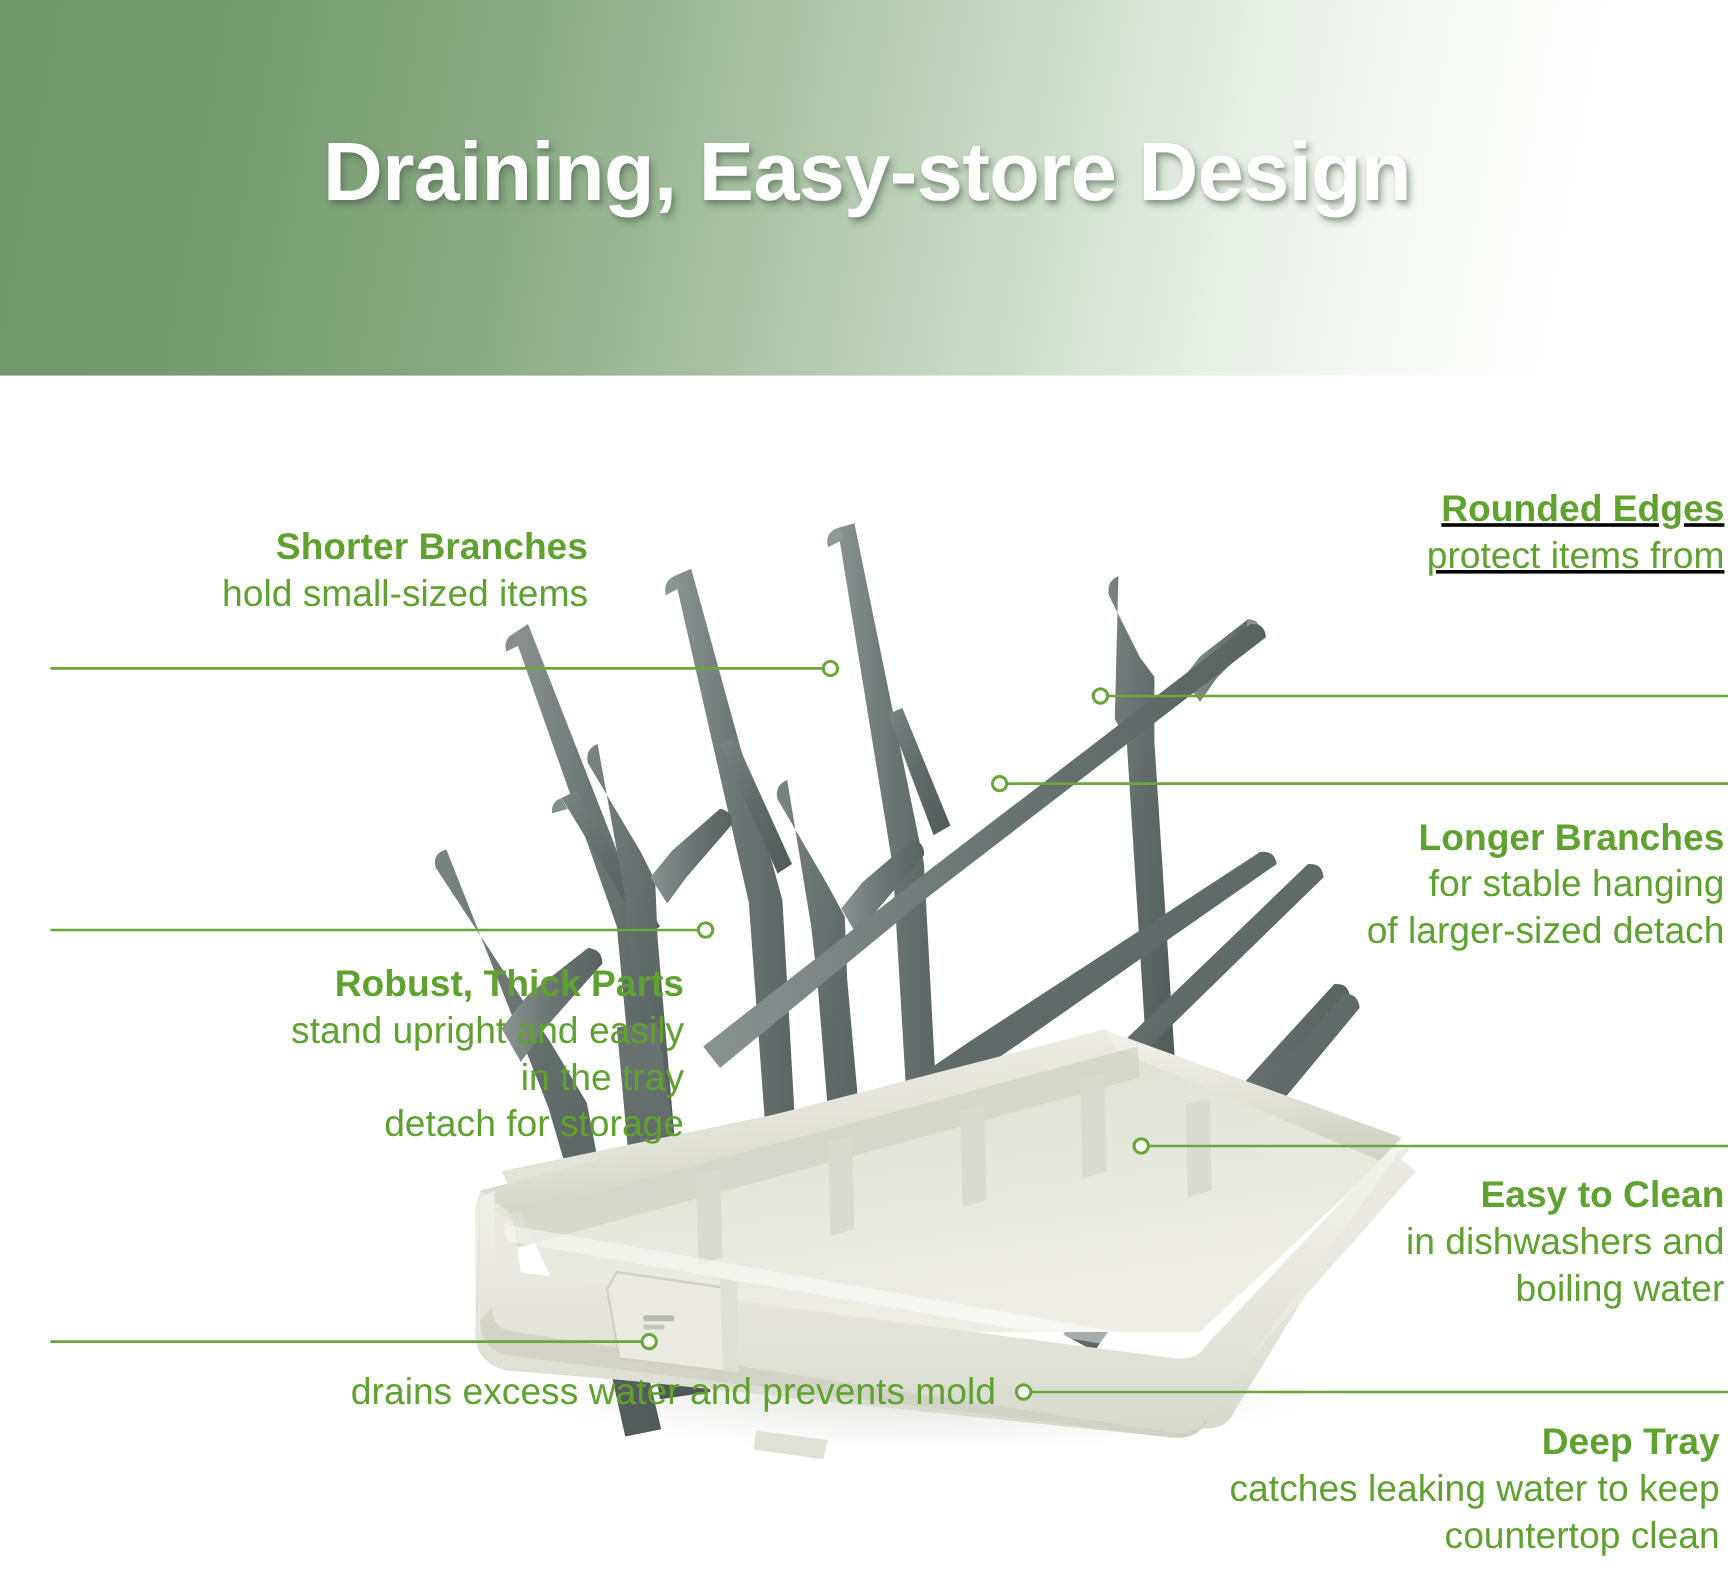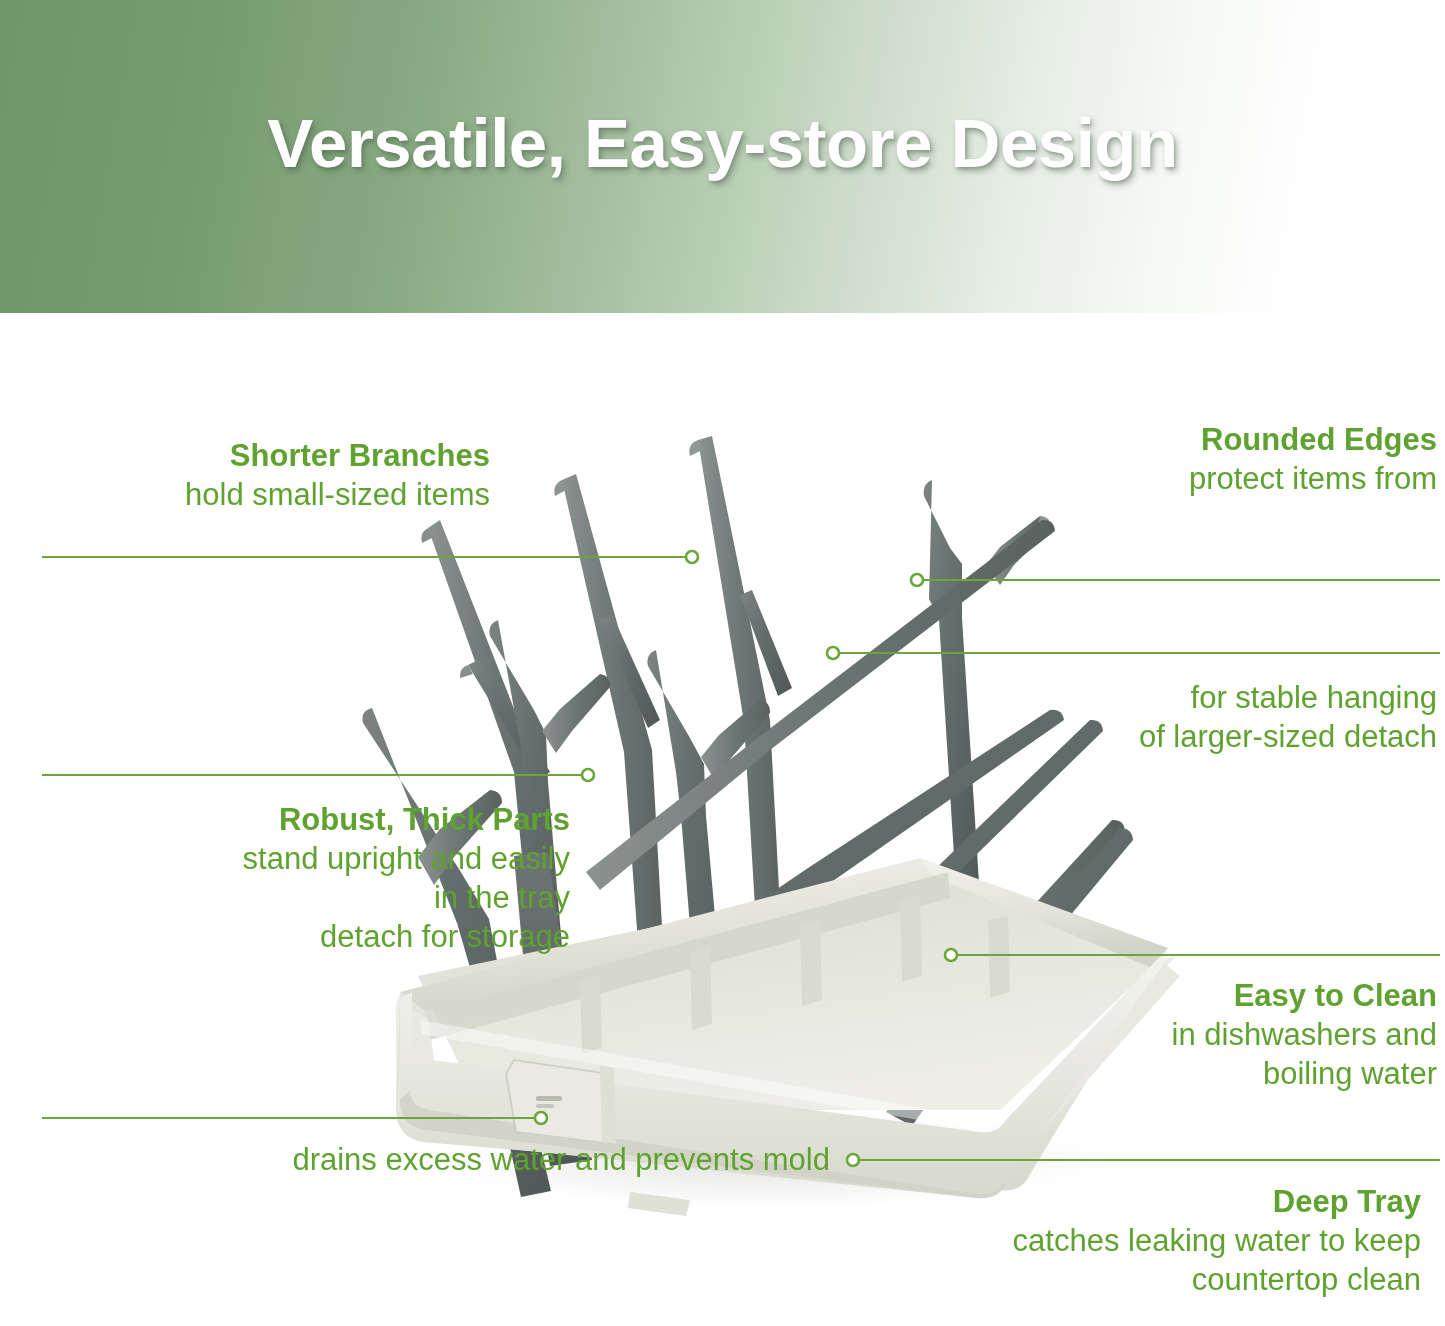--- a/index.html
+++ b/index.html
@@ -49,21 +49,21 @@
     position:absolute;left:300px;top:420px;width:880px;height:810px;
   }
   .product svg{display:block;width:100%;height:100%;}
 </style>
 </head>
 <body>
 
 <div class="page">
 
   <div class="header">
-    <div class="header-title">Versatile, Easy-store Design</div>
+    <div class="header-title">Draining, Easy-store Design</div>
   </div>
 
   <div class="product">
     <svg viewBox="0 0 880 810" xmlns="http://www.w3.org/2000/svg">
       <defs>
         <linearGradient id="gBranch" x1="0" y1="0" x2="1" y2="1">
           <stop offset="0%" stop-color="#7b8482"></stop>
           <stop offset="45%" stop-color="#626c6b"></stop>
           <stop offset="100%" stop-color="#505958"></stop>
         </linearGradient>
@@ -246,26 +246,27 @@
       <circle cx="541" cy="1118" r="6"></circle>
       <circle cx="853" cy="1160" r="6"></circle>
     </g>
   </svg>
 
   <div class="callout left" style="left:50px;top:436px;width:440px;">
     <p class="c-title">Shorter Branches</p>
     <p class="c-body">hold small-sized items</p>
   </div>
 
-  <div class="callout right" style="right:8px;top:420px;width:560px;">
+  <div class="callout right" style="right:8px;top:404px;width:560px;text-decoration:underline;">
     <p class="c-title">Rounded Edges</p>
     <p class="c-body">protect items from</p>
   </div>
 
   <div class="callout right" style="right:8px;top:678px;width:560px;">
+    <p class="c-title">Longer Branches</p>
     <p class="c-body">for stable hanging</p>
     <p class="c-body">of larger-sized detach</p>
   </div>
 
   <div class="callout left" style="left:50px;top:800px;width:520px;">
     <p class="c-title">Robust, Thick Parts</p>
     <p class="c-body">stand upright and easily</p>
     <p class="c-body">in the tray</p>
     <p class="c-body">detach for storage</p>
   </div>
@@ -273,19 +274,19 @@
   <div class="callout right" style="right:8px;top:976px;width:560px;">
     <p class="c-title">Easy to Clean</p>
     <p class="c-body">in dishwashers and</p>
     <p class="c-body">boiling water</p>
   </div>
 
   <div class="callout left" style="left:50px;top:1140px;width:780px;">
     <p class="c-body">drains excess water and prevents mold</p>
   </div>
 
-  <div class="callout right" style="right:24px;top:1182px;width:640px;">
+  <div class="callout right" style="right:12px;top:1182px;width:640px;">
     <p class="c-title">Deep Tray</p>
     <p class="c-body">catches leaking water to keep</p>
     <p class="c-body">countertop clean</p>
   </div>
 
 </div>
 
 </body></html>

